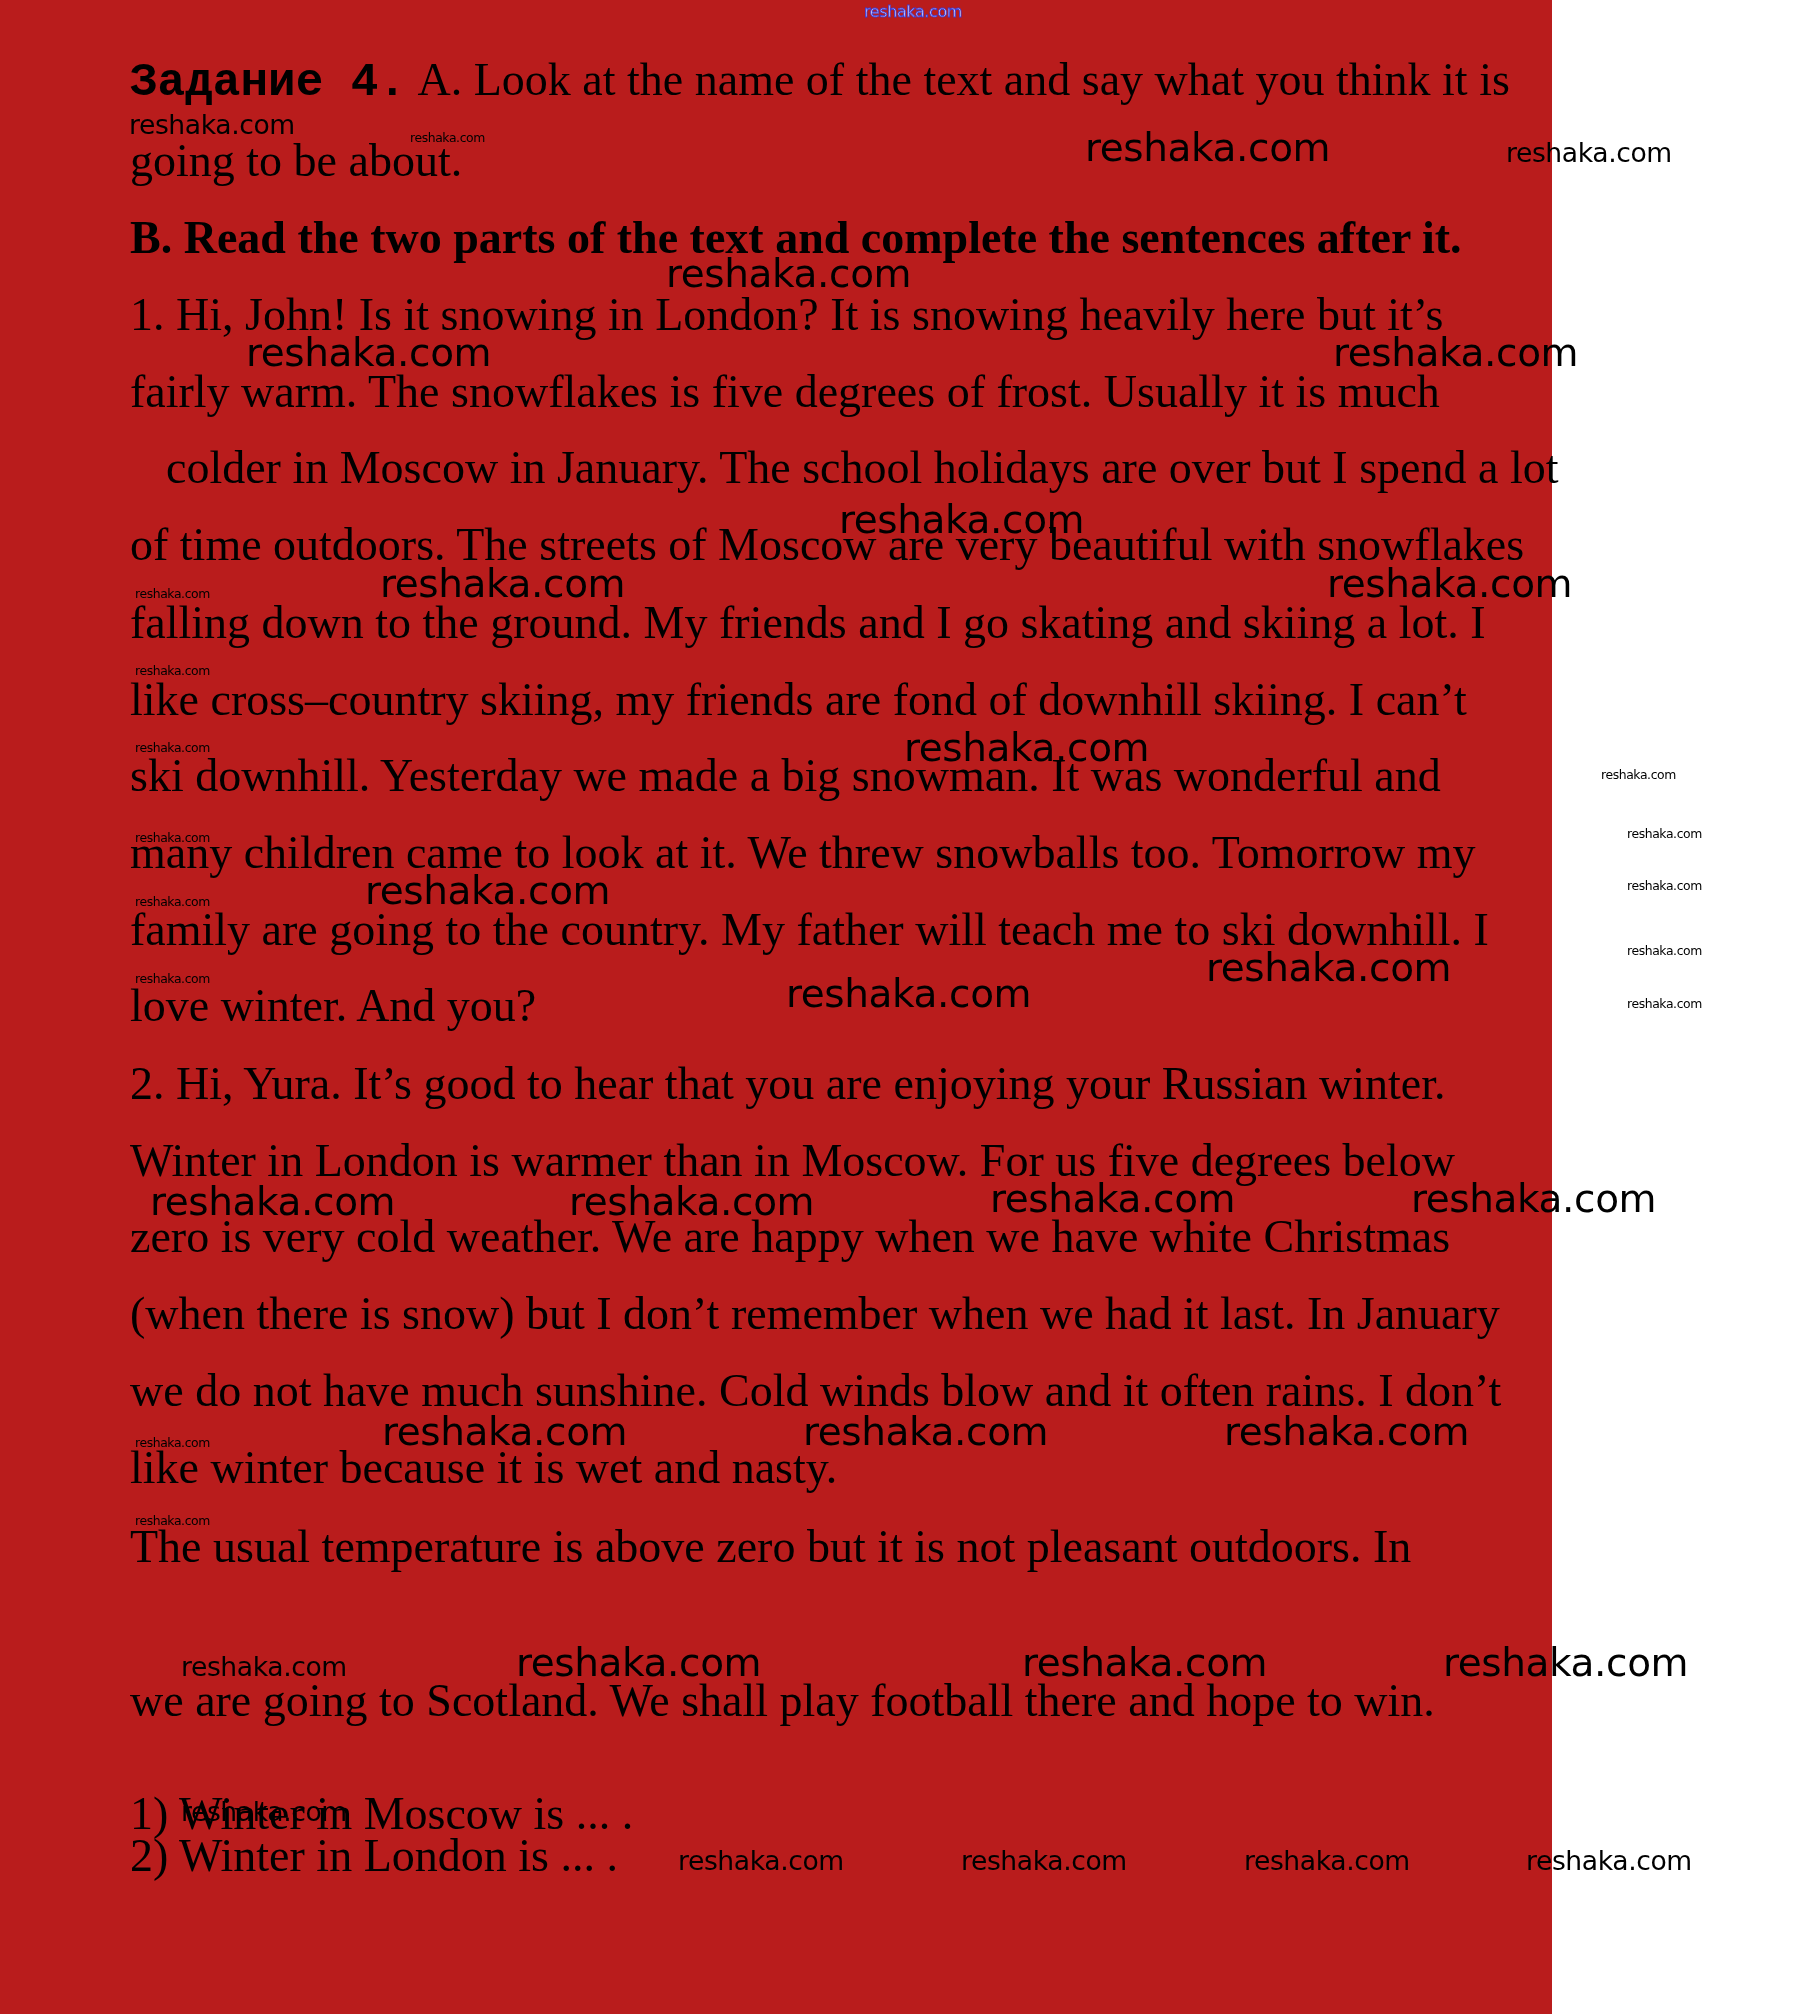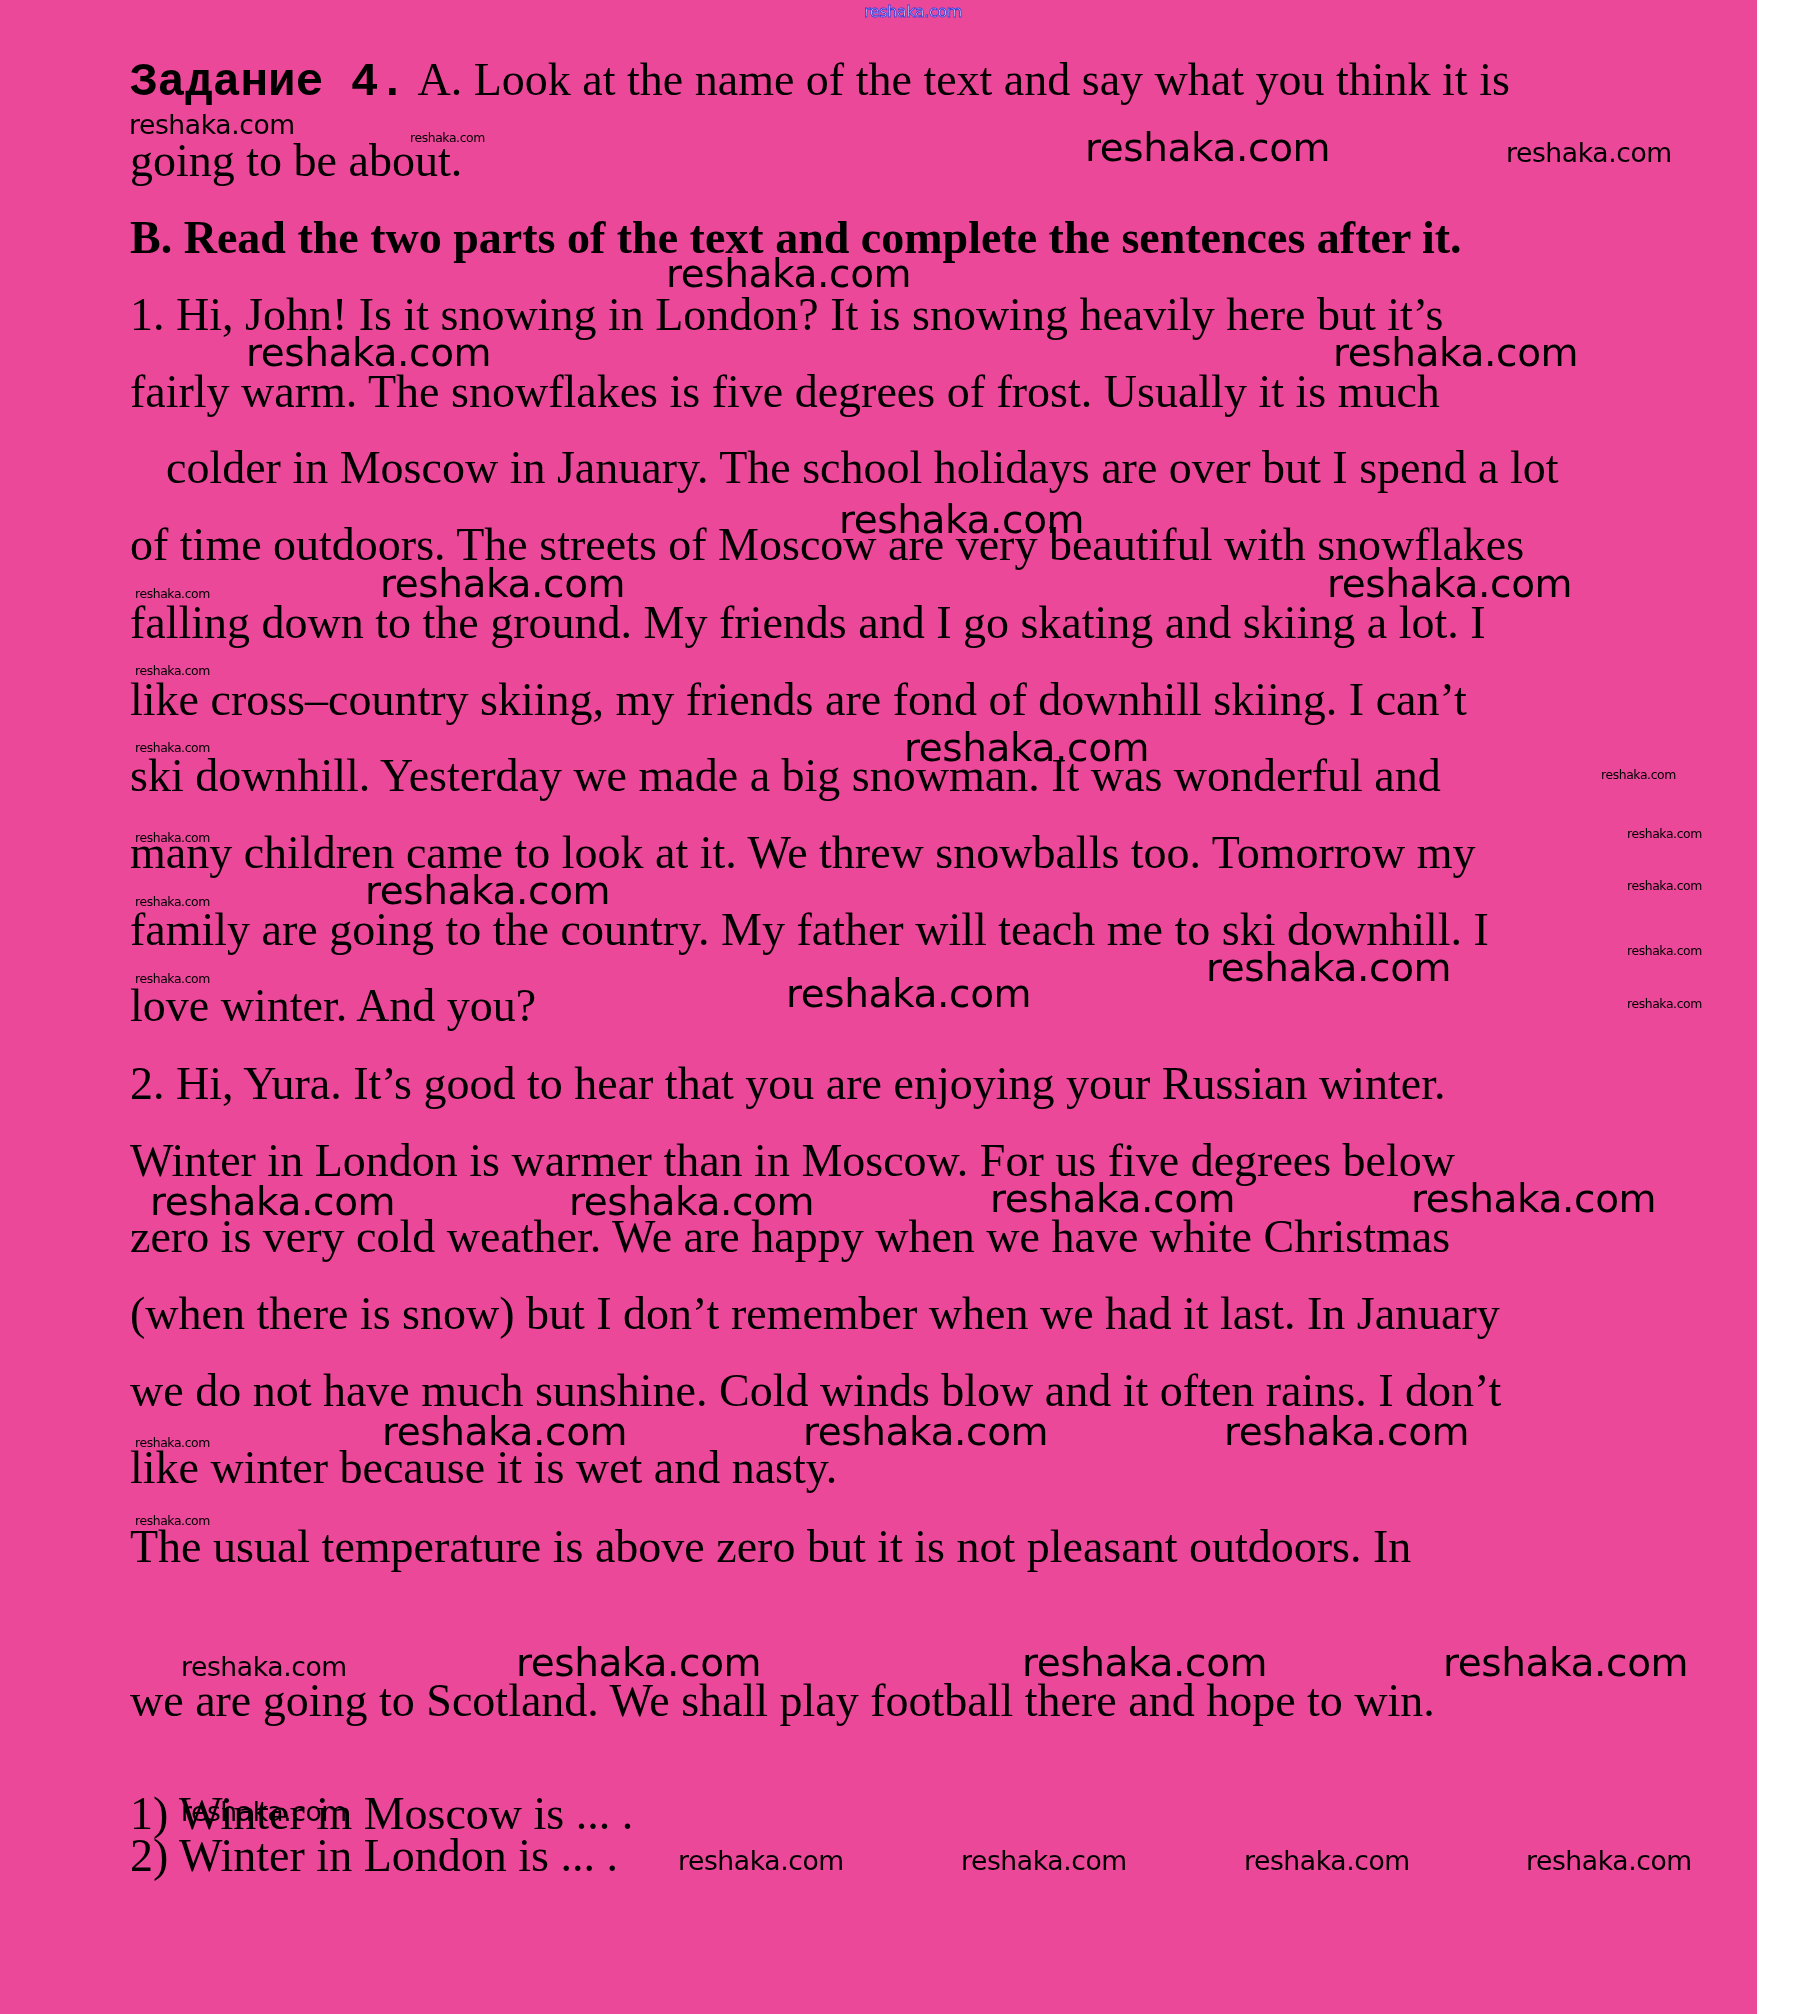--- a/index.html
+++ b/index.html
@@ -1,17 +1,17 @@
 <!DOCTYPE html>
 <html style="font-size:14px"><head>
 <meta charset="utf-8">
 <style>
   html, body { margin:0; padding:0; background:#ffffff; }
   body { width:1819px; height:2014px; position:relative; overflow:hidden; }
-  .page { position:absolute; left:0; top:0; width:1757px; height:2014px; background:#ec4899; }
+  .page { position:absolute; left:0; top:0; width:1552px; height:2014px; background:#b91c1c; }
   .line {
     position:absolute; left:130px;
     font-family:"Liberation Serif","DejaVu Serif",serif;
     font-size:46px; line-height:53px; color:#000; white-space:nowrap;
     transform:translateY(-50%);
   }
   .line b { font-weight:bold;font-family:Liberation Mono, monospace; }
   .wm {
     position:absolute; font-family:"DejaVu Sans","Liberation Sans",sans-serif;
     color:#000; white-space:nowrap; transform:translateY(-50%);

